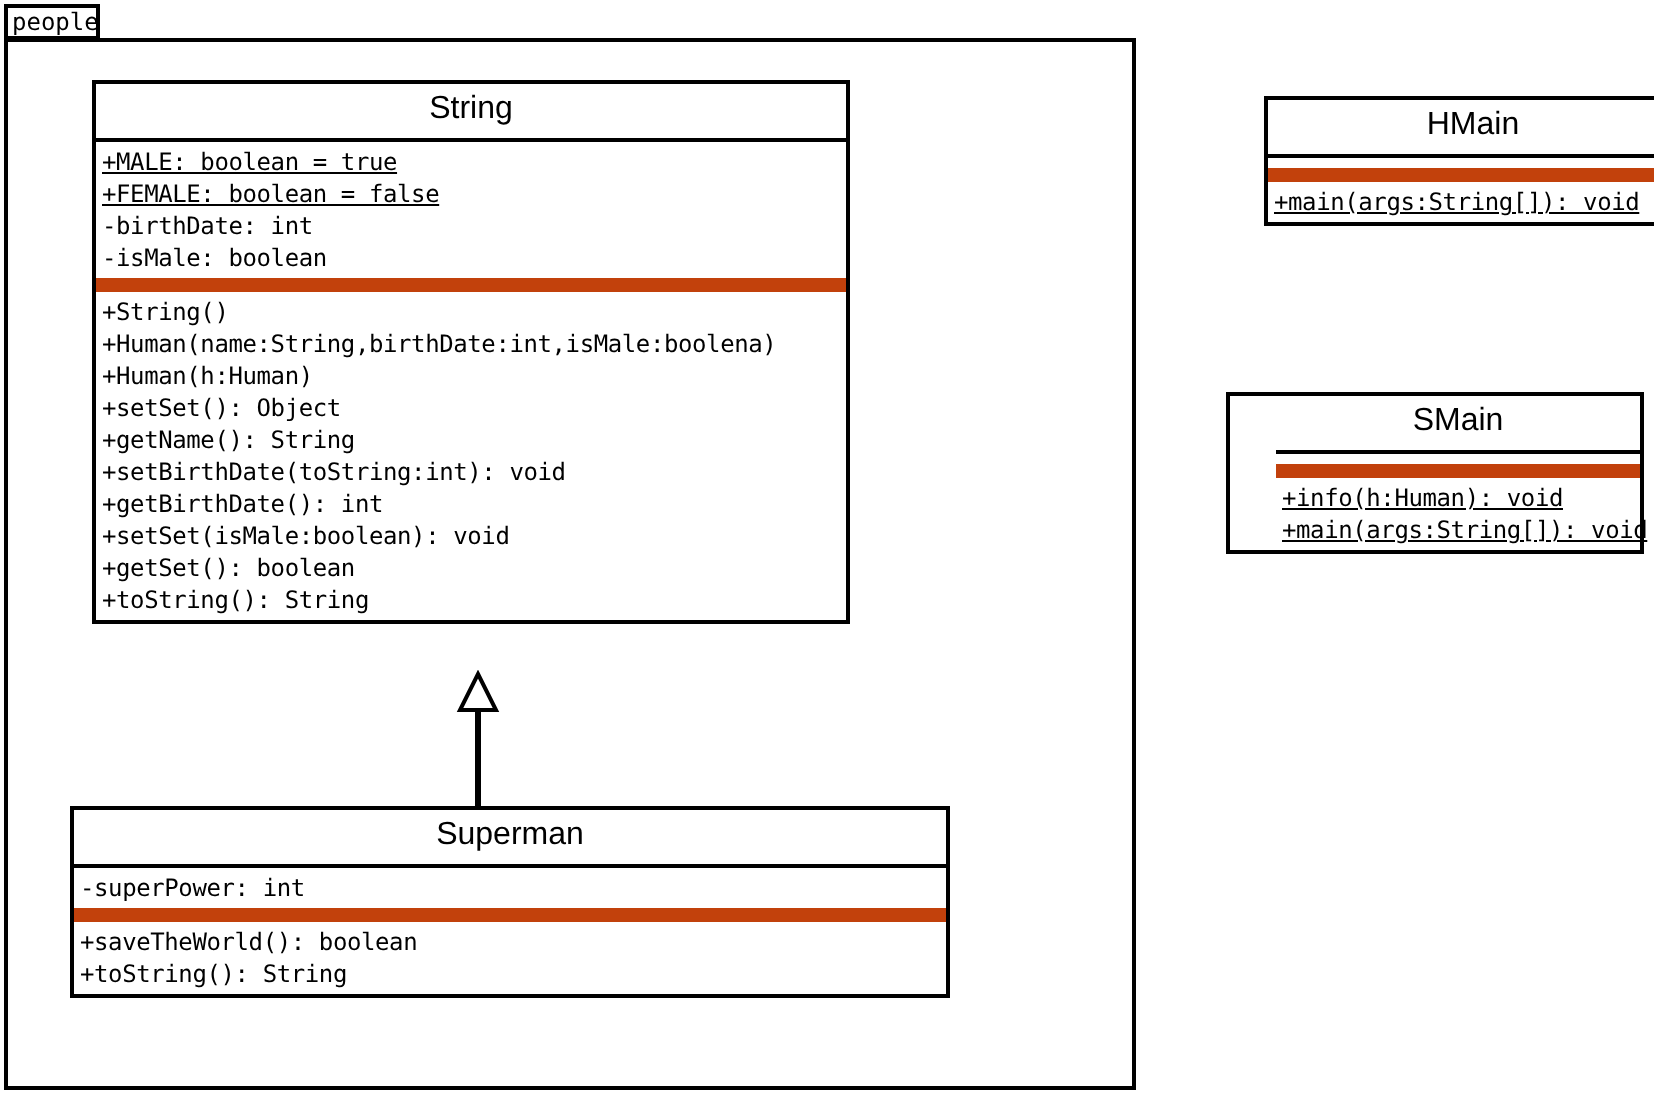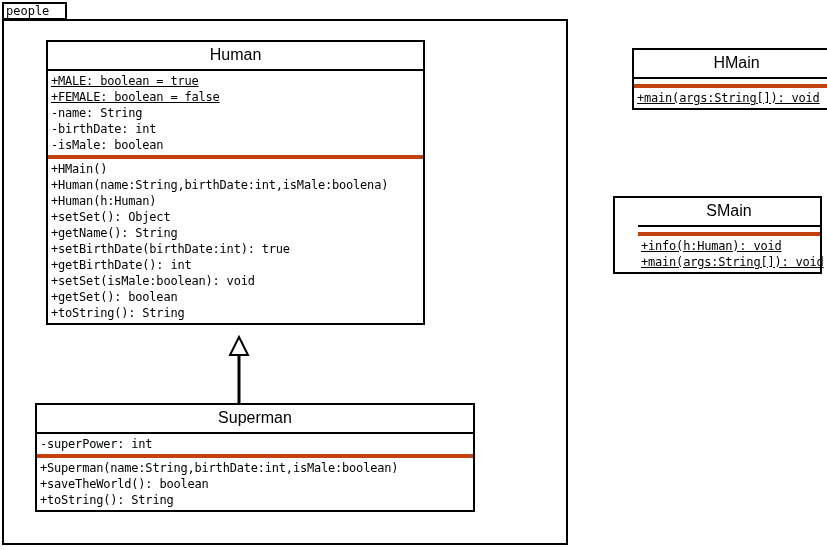--- a/index.html
+++ b/index.html
@@ -21,21 +21,21 @@
     position: absolute;
     left: 2px;
     top: 2px;
     width: 566px;
     height: 543px;
   }
   .pkg-tab {
     position: absolute;
     left: 0;
     top: 0;
-    width: 65px;
+    width: 48px;
     height: 18px;
     border: 2px solid #000;
     background: #fff;
     box-sizing: border-box;
     font-family: "DejaVu Sans Mono", monospace;
     font-size: 12px;
     line-height: 15px;
     padding-left: 2px;
     white-space: nowrap;
     z-index: 3;
@@ -62,21 +62,21 @@
   .uml-title {
     text-align: center;
     font-family: "Liberation Sans", sans-serif;
     font-size: 16px;
     line-height: 18px;
     padding: 4px 4px 5px 4px;
     border-bottom: 2px solid #000;
     white-space: nowrap;
   }
   .uml-compartment {
-    border-bottom: 4px solid #c2410c;
+    border-bottom: 7px solid #c2410c;
     padding: 2px 0 2px 0;
   }
   .uml-compartment:last-child {
     border-bottom: none;
   }
   .uml-compartment.empty {
     padding: 0;
     height: 5px;
   }
   .uml-member {
@@ -116,49 +116,47 @@
 
   <div id="generalization-human-superman">
     <svg width="22" height="70" viewBox="0 0 22 70">
       <polygon points="11,2 20,20 2,20" fill="#ffffff" stroke="#000000" stroke-width="2"></polygon>
       <line x1="11" y1="20" x2="11" y2="70" stroke="#000000" stroke-width="3"></line>
     </svg>
   </div>
 </div>
 
 <div class="uml-class" id="class-human">
-  <div class="uml-title">Human</div>
+  <div class="uml-title">String</div>
   <div class="uml-compartment">
     <div class="uml-member static">+MALE: boolean = true</div>
     <div class="uml-member static">+FEMALE: boolean = false</div>
-    <div class="uml-member">-name: String</div>
     <div class="uml-member">-birthDate: int</div>
     <div class="uml-member">-isMale: boolean</div>
   </div>
   <div class="uml-compartment">
-    <div class="uml-member">+HMain()</div>
+    <div class="uml-member">+String()</div>
     <div class="uml-member">+Human(name:String,birthDate:int,isMale:boolena)</div>
     <div class="uml-member">+Human(h:Human)</div>
     <div class="uml-member">+setSet(): Object</div>
     <div class="uml-member">+getName(): String</div>
-    <div class="uml-member">+setBirthDate(birthDate:int): true</div>
+    <div class="uml-member">+setBirthDate(toString:int): void</div>
     <div class="uml-member">+getBirthDate(): int</div>
     <div class="uml-member">+setSet(isMale:boolean): void</div>
     <div class="uml-member">+getSet(): boolean</div>
     <div class="uml-member">+toString(): String</div>
   </div>
 </div>
 
 <div class="uml-class" id="class-superman">
   <div class="uml-title">Superman</div>
   <div class="uml-compartment">
     <div class="uml-member">-superPower: int</div>
   </div>
   <div class="uml-compartment">
-    <div class="uml-member">+Superman(name:String,birthDate:int,isMale:boolean)</div>
     <div class="uml-member">+saveTheWorld(): boolean</div>
     <div class="uml-member">+toString(): String</div>
   </div>
 </div>
 
 <div class="uml-class" id="class-hmain">
   <div class="uml-title">HMain</div>
   <div class="uml-compartment empty"></div>
   <div class="uml-compartment">
     <div class="uml-member static">+main(args:String[]): void</div>

